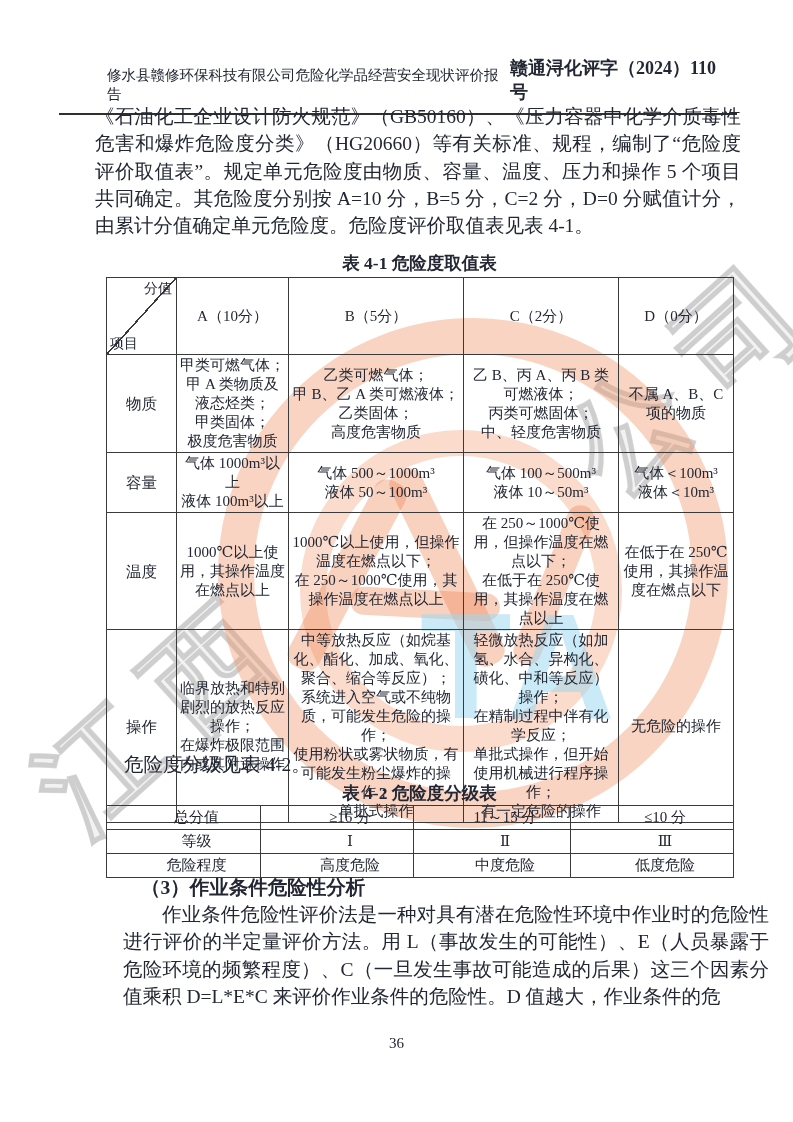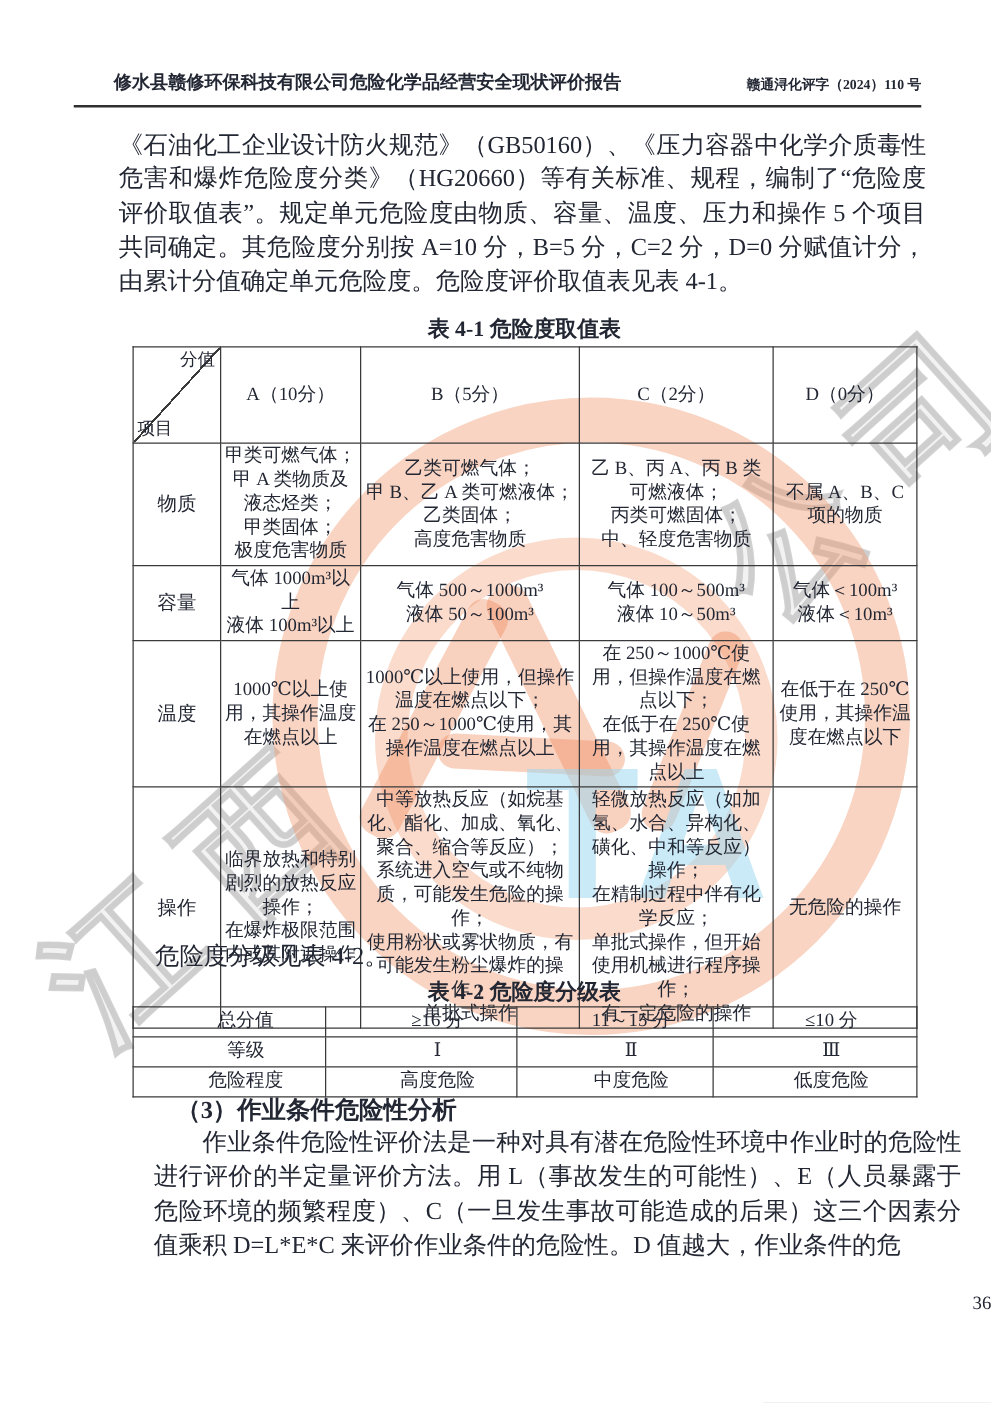--- a/index.html
+++ b/index.html
@@ -42,37 +42,37 @@
   }
   .wm-gray.left  { left:18px;  top:630px; transform:rotate(-42deg); }
   .wm-gray.right { left:548px; top:292px; transform:rotate(-42deg); }
 
   
   .hdr {
     position:absolute; left:59px; top:56px; width:678px;
     border-bottom:2px solid #2f2f2f; padding-bottom:9px;
     display:flex; justify-content:space-between; align-items:flex-end;
   }
-  .hdr .h-left  { margin-left:32px; font-weight:bold; font-size:14.5px; }
-  .hdr .h-right { font-weight:bold; font-size:11px;font-family:Liberation Serif, serif; }
+  .hdr .h-left  { margin-left:48px; font-weight:normal; font-size:14.5px; }
+  .hdr .h-right { font-weight:bold; font-size:18px;font-family:Liberation Serif, serif; }
 
   
   .para {
     position:absolute; left:95px; width:646px;
     font-size:19.5px; line-height:27.3px; text-align:justify;
   }
   .p1 { top:103px; }
   .p2 { top:901px; text-indent:2em;margin-left:28px; }
   .note { position:absolute; left:85px; top:751px; font-size:19.5px; text-indent:2em; }
   .h3  { position:absolute; left:141px; top:874px; font-size:19.5px; font-weight:bold; }
   .tbl-title { position:absolute; left:106px; width:627px; text-align:center;
                font-size:17.5px; font-weight:bold; }
   .tt1 { top:251px; }
   .tt2 { top:781px; }
-  .pageno { position:absolute; left:0; top:1035px; width:100%; text-align:right; font-size:15px; }
+  .pageno { position:absolute; left:0; top:1035px; width:100%; text-align:center; font-size:15px; }
 
   
   table { border-collapse:collapse; table-layout:fixed; background:transparent; }
   .t1 { position:absolute; left:106px; top:277px; width:627px; }
   .t2 { position:absolute; left:106px; top:805px; width:627px; }
   td, th {
     border:1.4px solid #3a3a3a; text-align:center; vertical-align:middle;
     font-size:15px; line-height:19px; padding:1px 3px;
     white-space:pre-line; font-weight:normal;
   }

